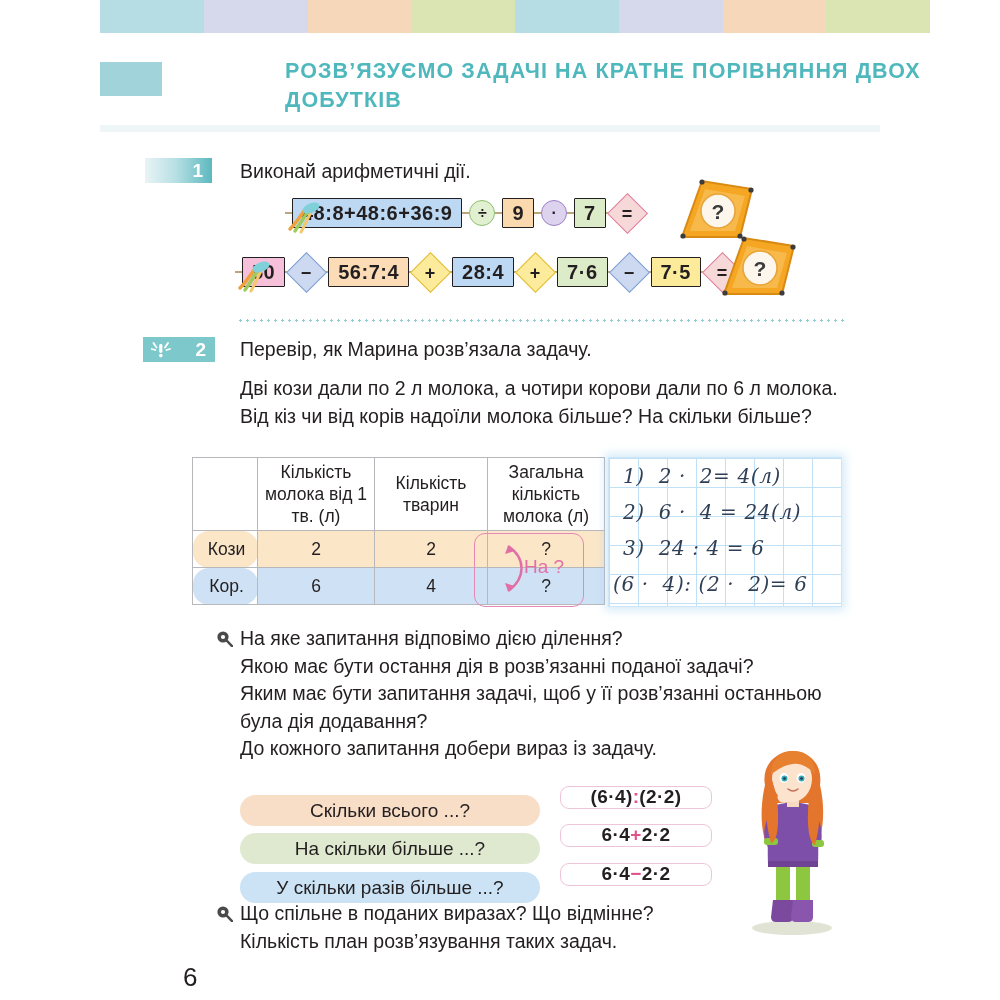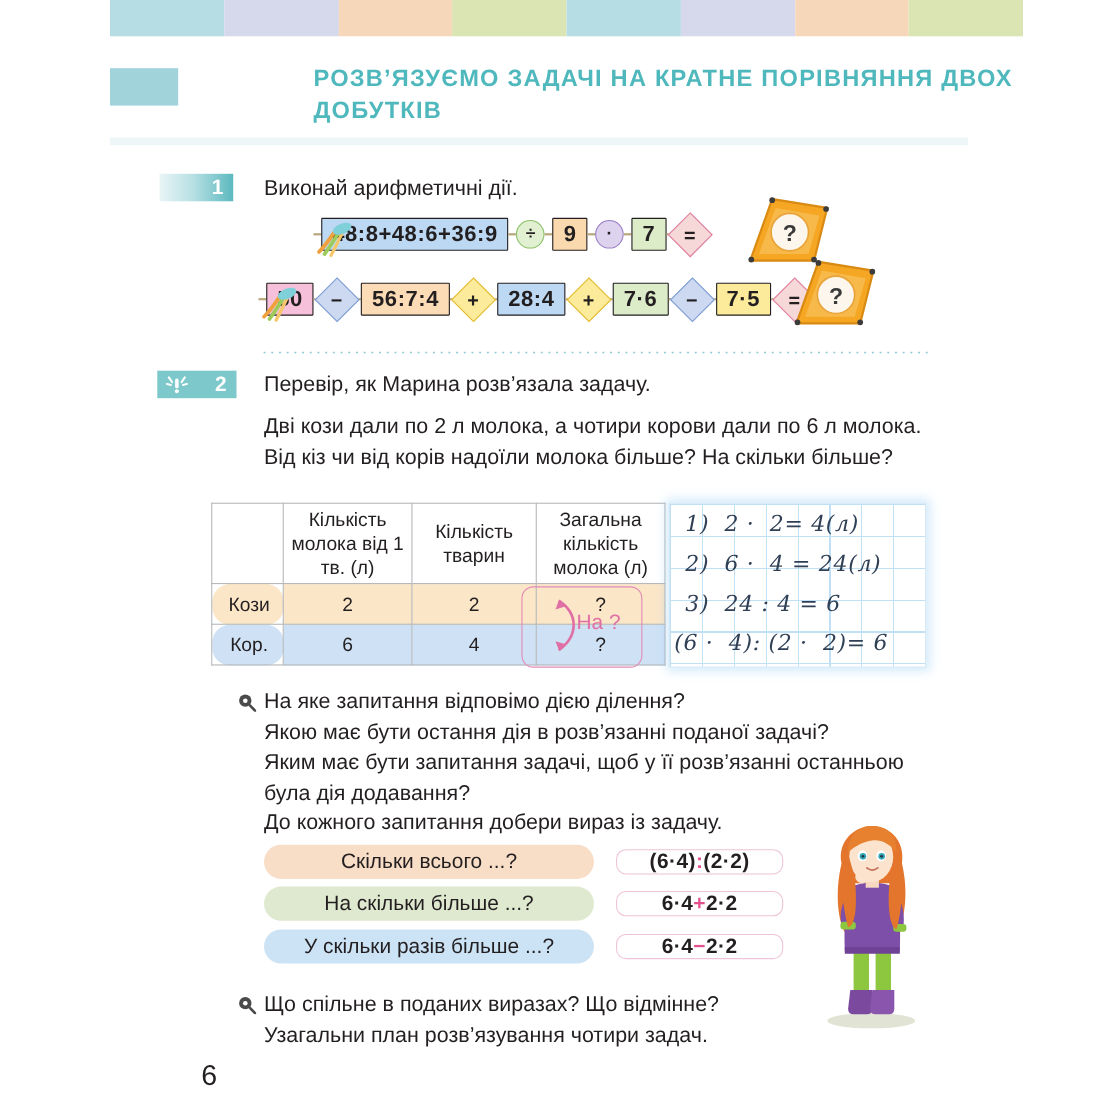--- a/index.html
+++ b/index.html
@@ -155,21 +155,21 @@
     font-family:"DejaVu Serif","Liberation Serif",serif;
     font-style:italic;font-size:20px;color:#2f3f55;
     line-height:36px;padding-left:14px;white-space:pre;letter-spacing:.6px;
   }
   .hand li:last-child{padding-left:4px;}
 
   
   .opt-row{position:absolute;display:flex;align-items:center;}
   .opt-q{
     height:31px;border-radius:16px;display:flex;align-items:center;justify-content:center;
-    font-size:19px;color:#231f20;box-sizing:border-box;padding:0 16px;
+    font-size:19px;color:#231f20;box-sizing:border-box;padding:0 16px;margin-top:27px;
   }
   .oq1{background:#f8ddc7;width:300px;}
   .oq2{background:#dfe9cf;width:300px;}
   .oq3{background:#cbe3f5;width:300px;}
   .opt-e{
     margin-left:20px;height:23px;min-width:152px;border:1.4px solid #eec4d8;border-radius:9px;
     background:#ffffff;display:flex;align-items:center;justify-content:center;
     font-size:19px;font-weight:bold;color:#231f20;letter-spacing:.4px;box-sizing:border-box;
   }
   .opt-e .accent{color:#e2518e;font-weight:bold;}
@@ -445,18 +445,18 @@
 
   <div class="mag mag2">
     <svg viewBox="0 0 17 17" width="17" height="17">
       <circle cx="7" cy="7" r="5.6" fill="#4a4a4a"></circle>
       <circle cx="7" cy="7" r="2.1" fill="#ffffff"></circle>
       <path d="M11.2 11.2 L16 16.2" stroke="#4a4a4a" stroke-width="2.4" stroke-linecap="round"></path>
     </svg>
   </div>
   <div class="txt q2">
     <div>Що спільне в поданих виразах? Що відмінне?</div>
-    <div>Узагальни план розв’язування чотири задач.</div>
+    <div>Кількість план розв’язування таких задач.</div>
   </div>
 
   <div class="pageno">6</div>
 
 </div>
 
 </body></html>

